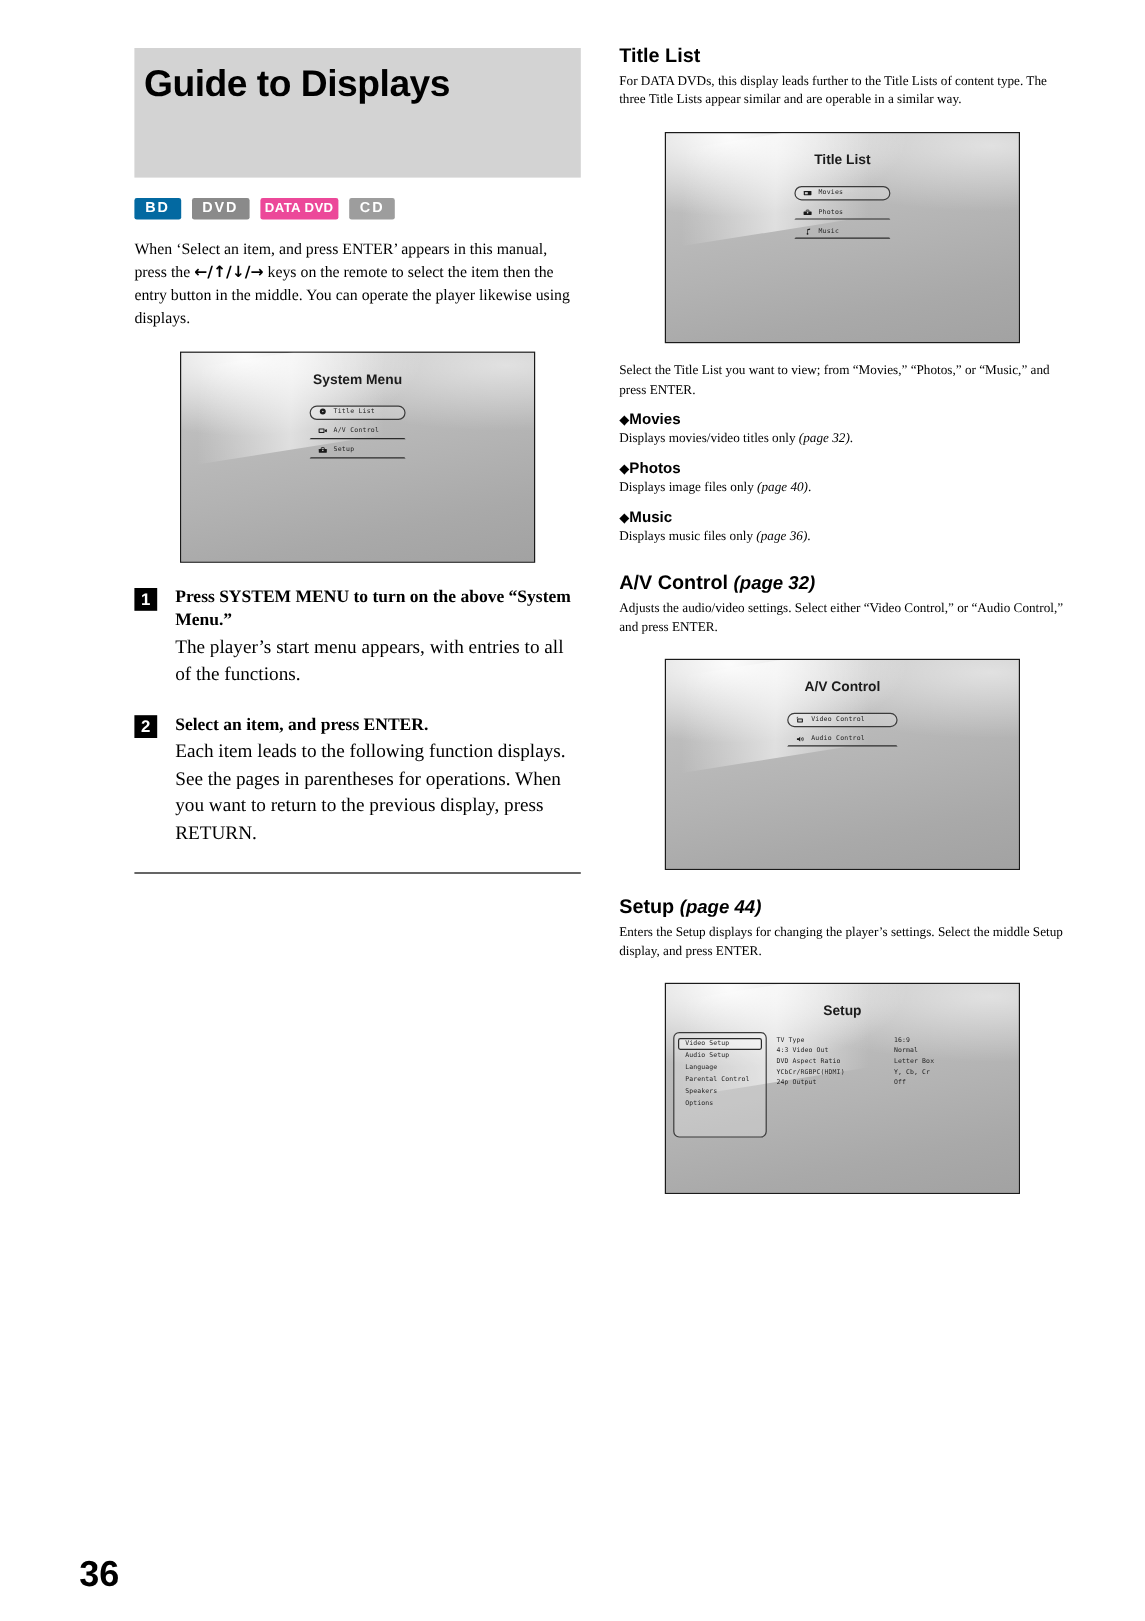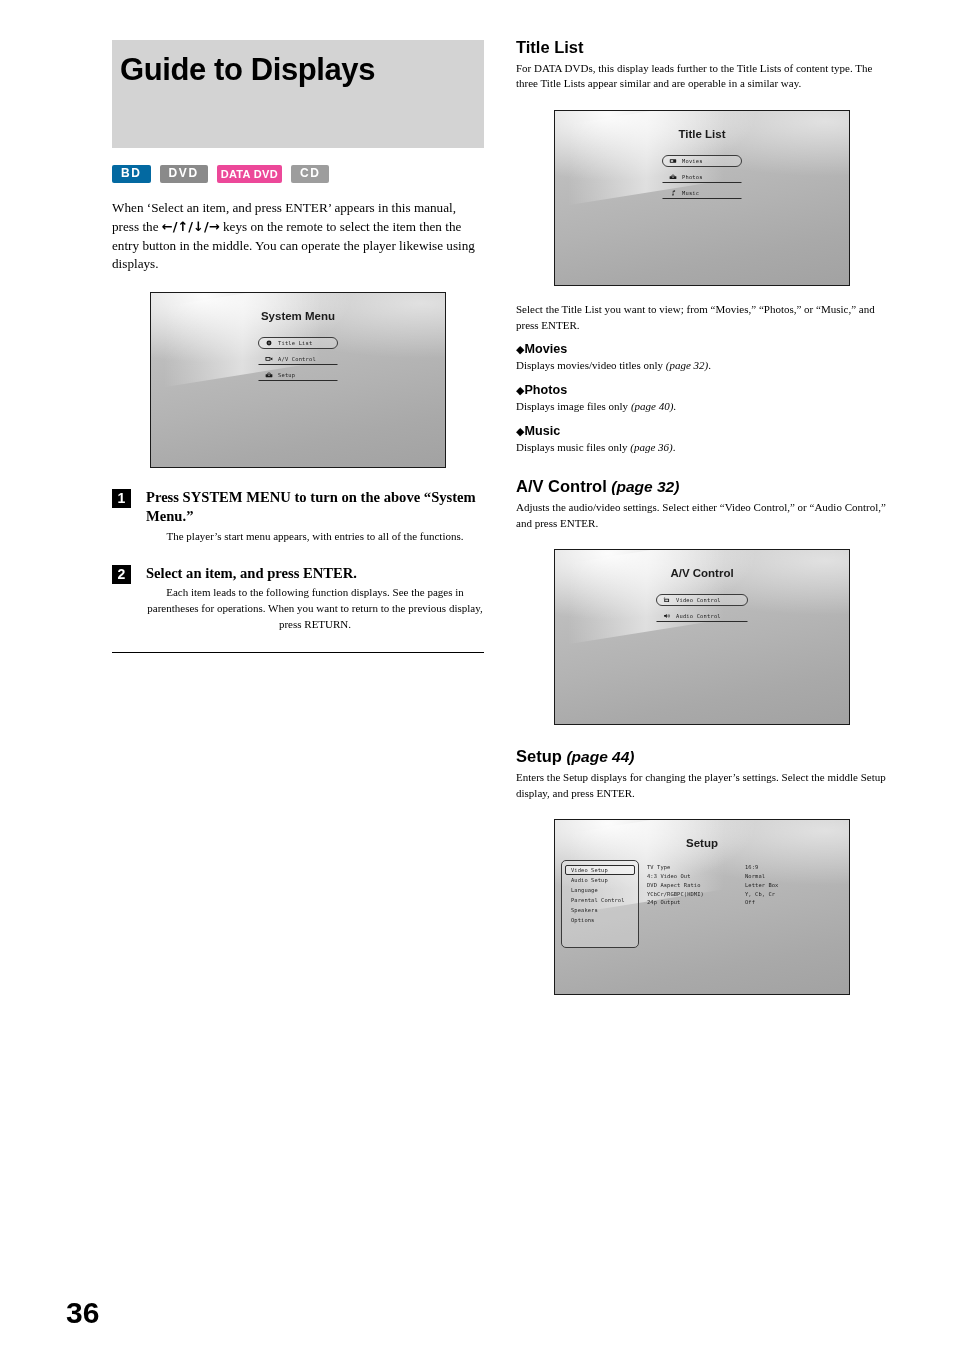--- a/index.html
+++ b/index.html
@@ -183,24 +183,23 @@
     line-height: 19px;
   }
   .step-head {
     font-family: "Liberation Serif", serif;
     font-weight: bold;
     font-size: 14.6px;
     line-height: 1.32;
     margin: 0;
   }
   .step-body {
-    font-size: 11px;
+    font-size: 16px;
     line-height: 1.42;
     margin: 2px 0 0 0;
-    text-align: center;
   }
   .rule {
     border: 0;
     border-top: 1.4px solid #000;
     margin: 20px 0 0 0;
     width: 372px;
   }
 
   
   h2.sect {

